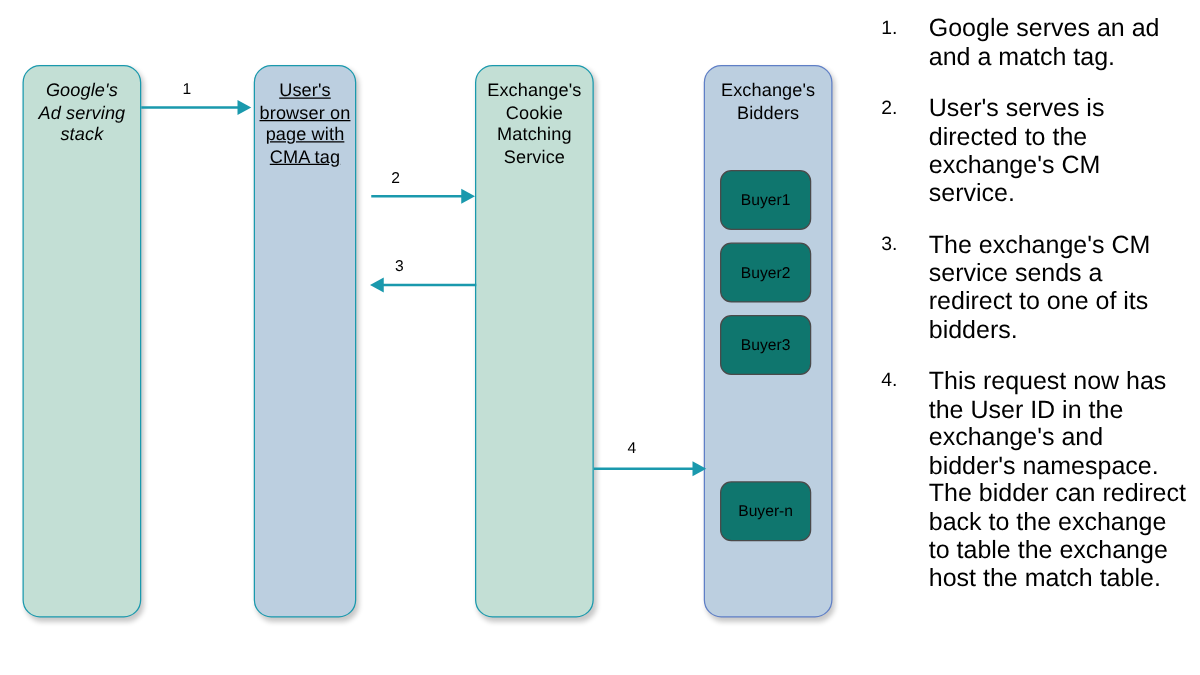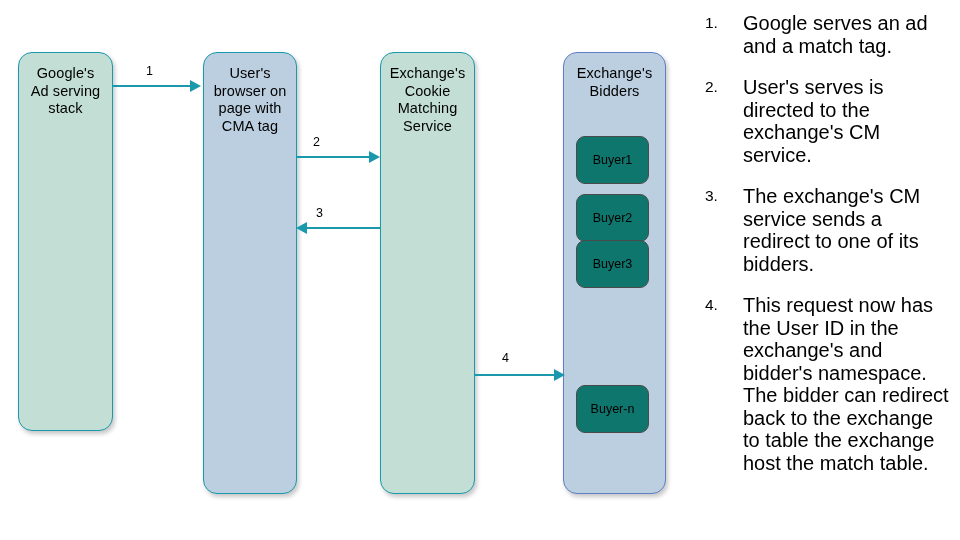--- a/index.html
+++ b/index.html
@@ -50,22 +50,22 @@
   }
   .pbox.blue {
     background: #bccfe0;
     border: 1.4px solid #1a99ad;
   }
   .pbox.blue-bidders {
     background: #bccfe0;
     border: 1.4px solid #5f7fc6;
   }
 
-  #box-google-ad-stack { left: 18px;  top: 52px; width: 95px;  height: 379px; }
-  #box-user-browser    { left: 203px; top: 52px; width: 94px;  height: 442px; }
+  #box-google-ad-stack { left: 18px;  top: 52px; width: 95px;  height: 442px; font-style: italic; }
+  #box-user-browser    { left: 203px; top: 52px; width: 82px;  height: 442px; text-decoration: underline; }
   #box-cm-service      { left: 380px; top: 52px; width: 95px;  height: 442px; }
   #box-bidders         { left: 563px; top: 52px; width: 103px; height: 442px; }
 
   
   .buyer {
     position: absolute;
     box-sizing: border-box;
     width: 73px;
     height: 48px;
     left: 576px;
@@ -74,21 +74,21 @@
     border-radius: 9px;
     display: flex;
     align-items: center;
     justify-content: center;
     font-size: 12.5px;
     line-height: 14px;
     text-align: center;
   }
   #buyer-1 { top: 136px; }
   #buyer-2 { top: 194px; }
-  #buyer-3 { top: 240px; }
+  #buyer-3 { top: 252px; }
   #buyer-n { top: 385px; }
 
   
   .arrow-line {
     position: absolute;
     height: 2px;
     background: #1a99ad;
   }
   .arrow-head {
     position: absolute;

